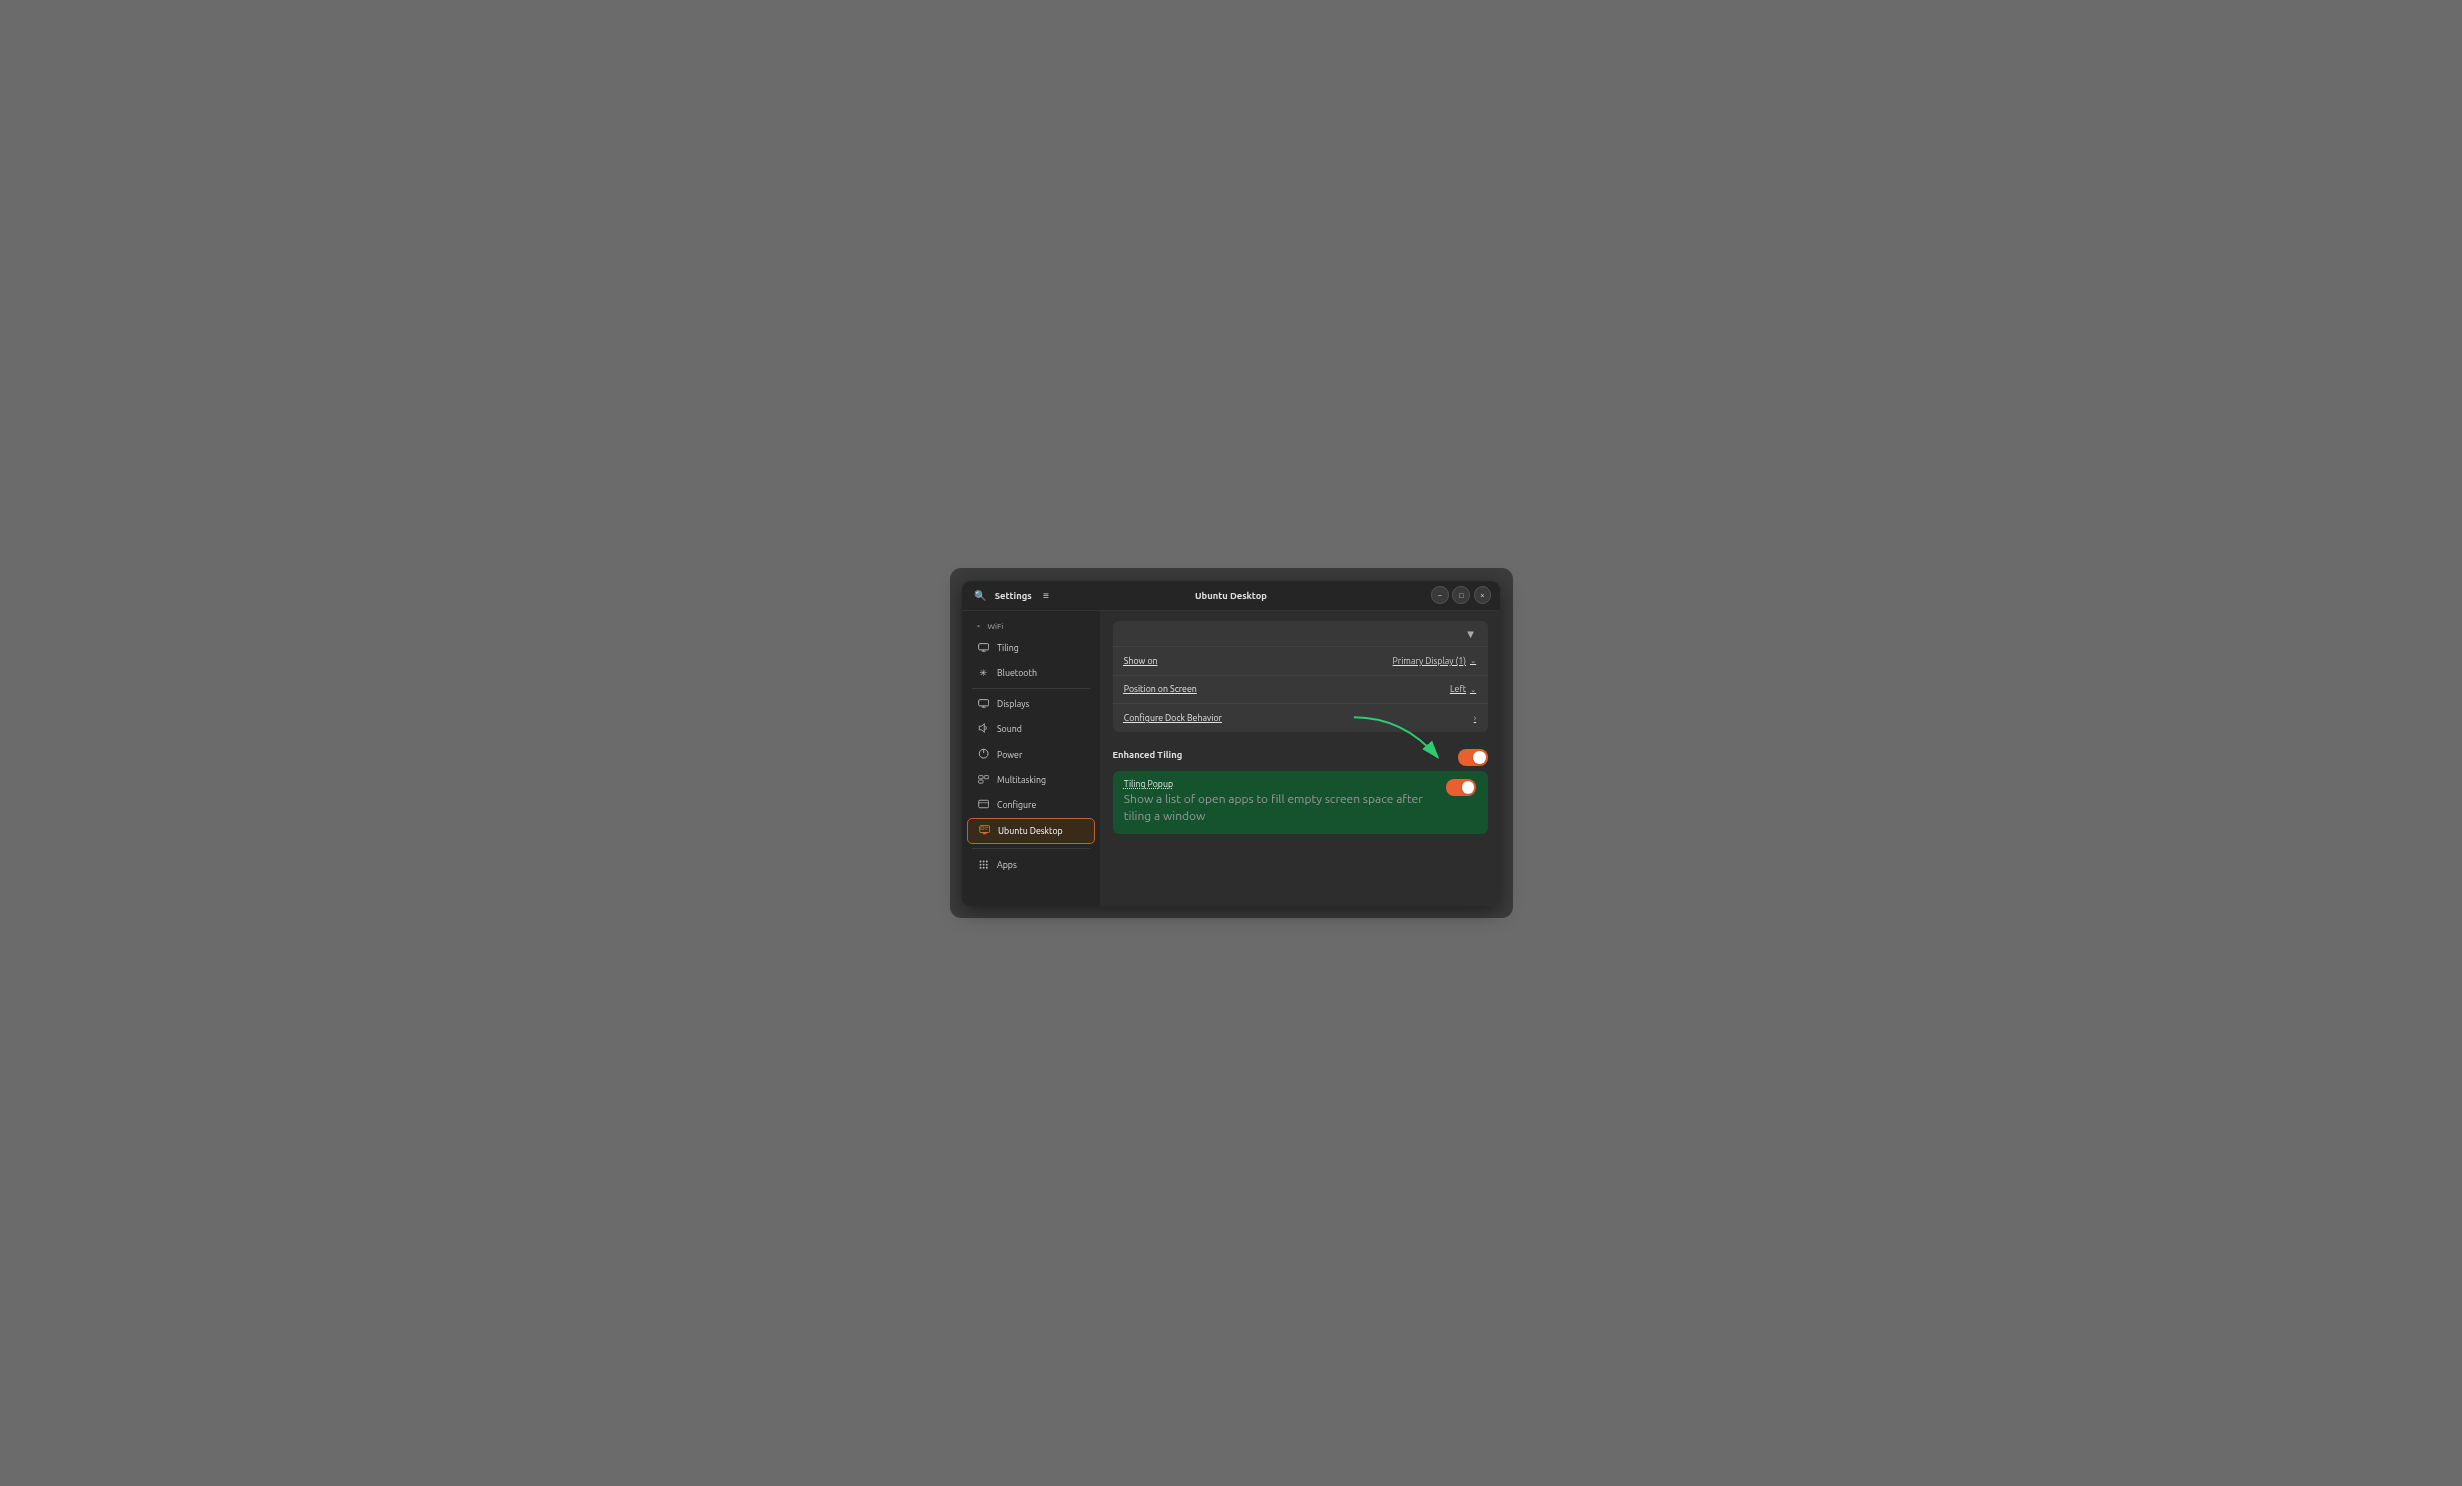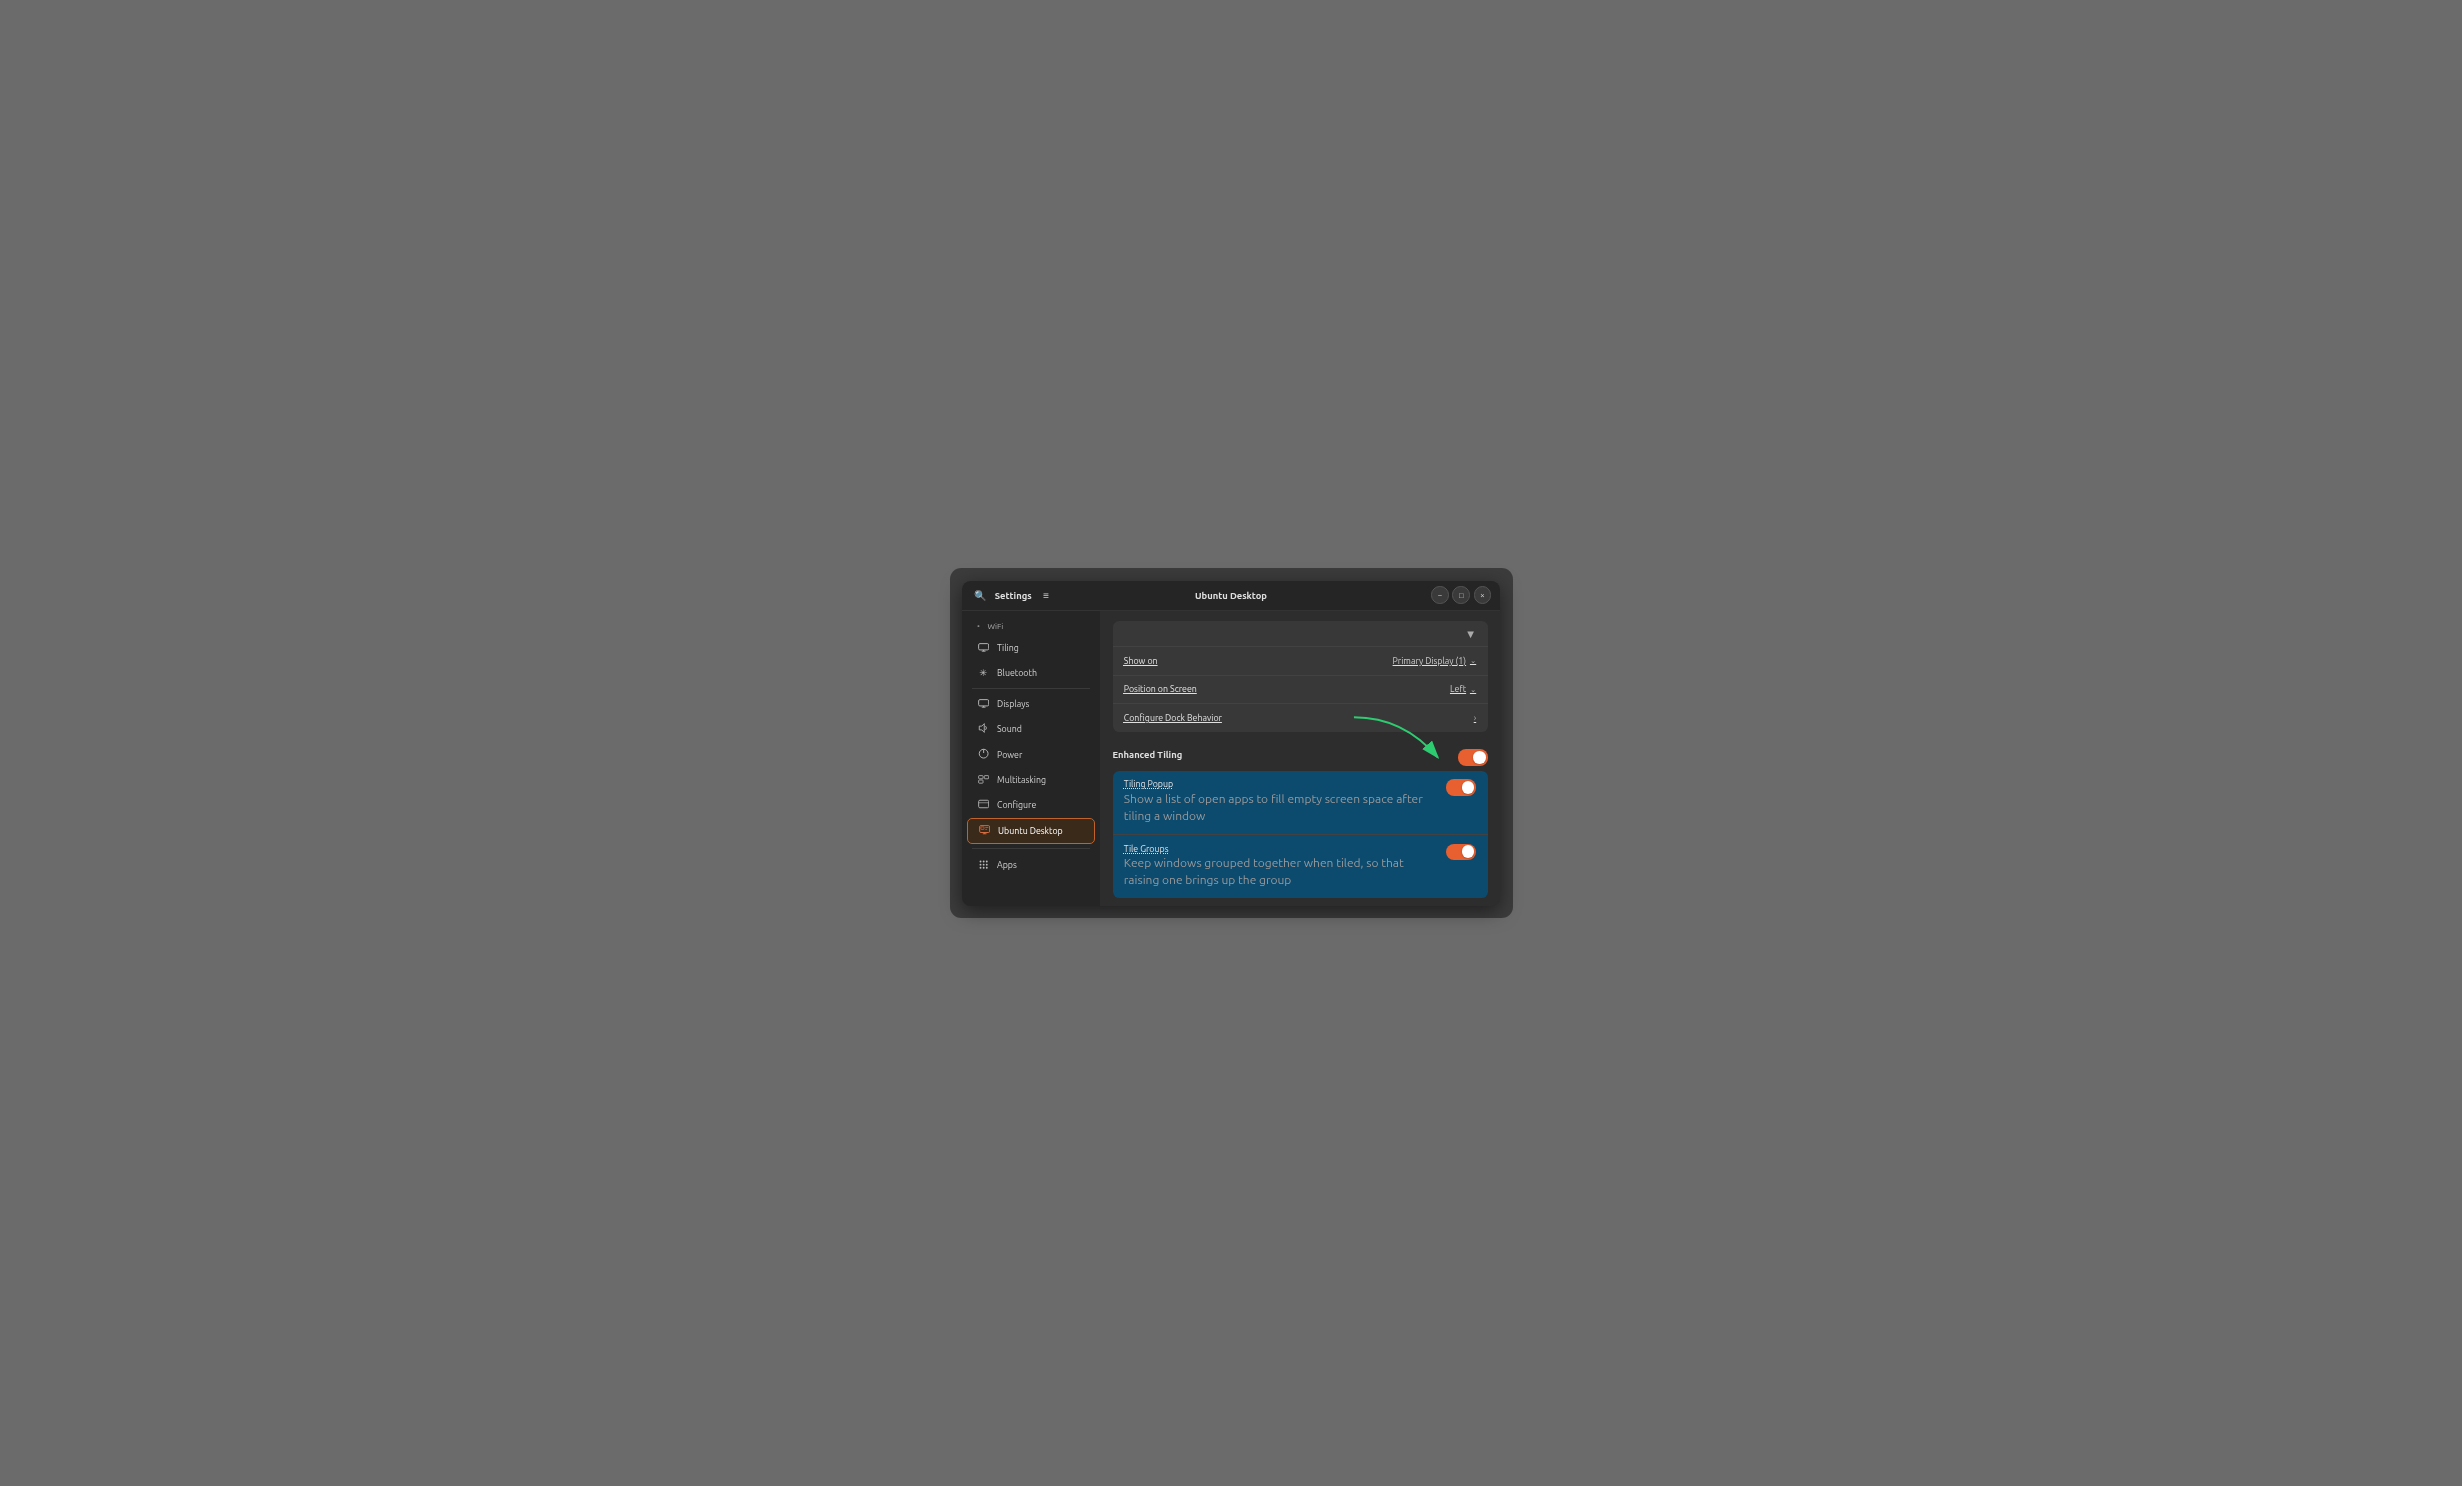--- a/index.html
+++ b/index.html
@@ -199,21 +199,21 @@
       width: 12.5px;
       height: 12.5px;
       background: white;
       border-radius: 50%;
       box-shadow: 0 0.6px 1.9px rgba(0,0,0,0.3);
     }
     .enhanced-tiling-section {
       margin-bottom: 10px;
     }
     .tiling-sub-group {
-      background: #0c4a6e;
+      background: #14532d;
       border-radius: 6.3px;
       overflow: hidden;
     }
     .tiling-row {
       display: flex;
       align-items: flex-start;
       justify-content: space-between;
       padding: 8.8px 11.3px;
       border-bottom: 0.6px solid #424242;
       cursor: pointer;
@@ -419,27 +419,20 @@
           </div>
 
           <div class="tiling-sub-group">
             <div class="tiling-row">
               <div class="tiling-row-text">
                 <div class="tiling-row-title">Tiling Popup</div>
                 <div class="tiling-row-desc">Show a list of open apps to fill empty screen space after tiling a window</div>
               </div>
               <div class="toggle" style="margin-left:10px;flex-shrink:0;"></div>
             </div>
-            <div class="tiling-row">
-              <div class="tiling-row-text">
-                <div class="tiling-row-title">Tile Groups</div>
-                <div class="tiling-row-desc">Keep windows grouped together when tiled, so that raising one brings up the group</div>
-              </div>
-              <div class="toggle" style="margin-left:10px;flex-shrink:0;"></div>
-            </div>
           </div>
         </div>
 
         <svg style="position:absolute;left:-125px;top:200px;pointer-events:none;z-index:10;" width="138" height="75" viewBox="0 0 220 120">
           <defs>
             <marker id="arrowhead2" markerWidth="10" markerHeight="7" refX="9" refY="3.5" orient="auto">
               <polygon points="0 0, 10 3.5, 0 7" fill="#2ecc71"></polygon>
             </marker>
           </defs>
           <path d="M 60 20 Q 80 80 160 100" stroke="#2ecc71" stroke-width="3" fill="none" marker-end="url(#arrowhead2)"></path>

